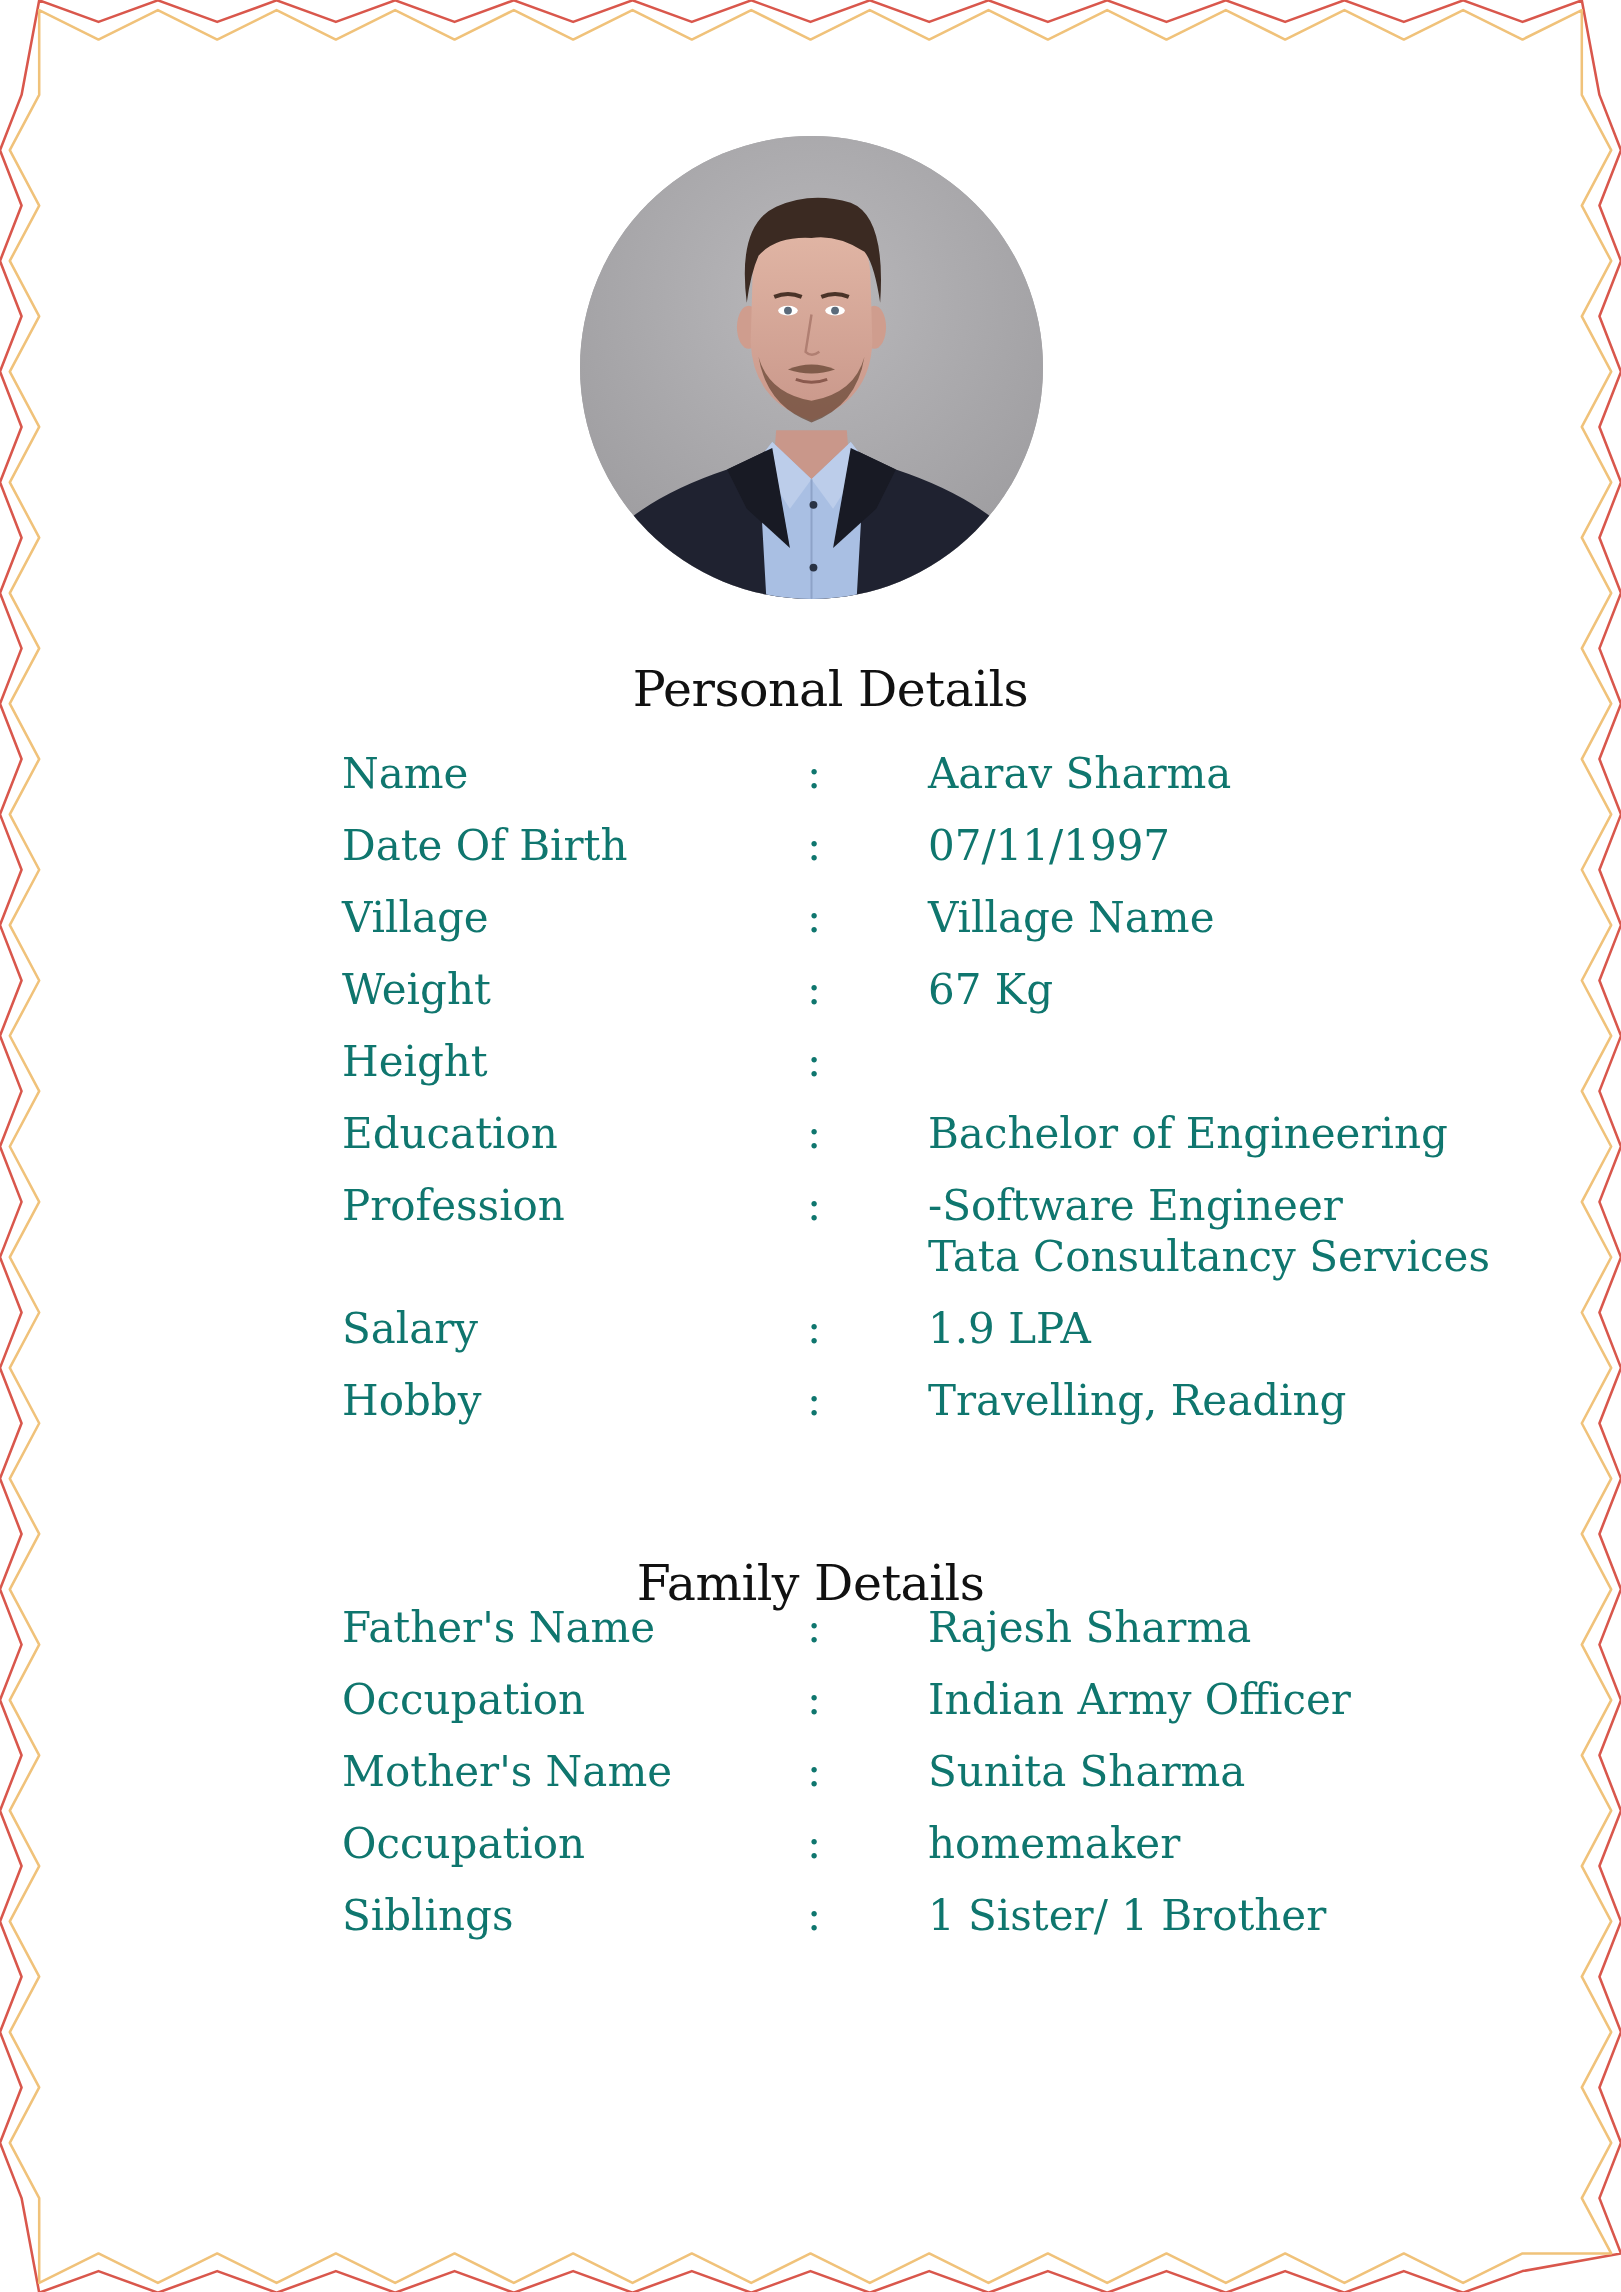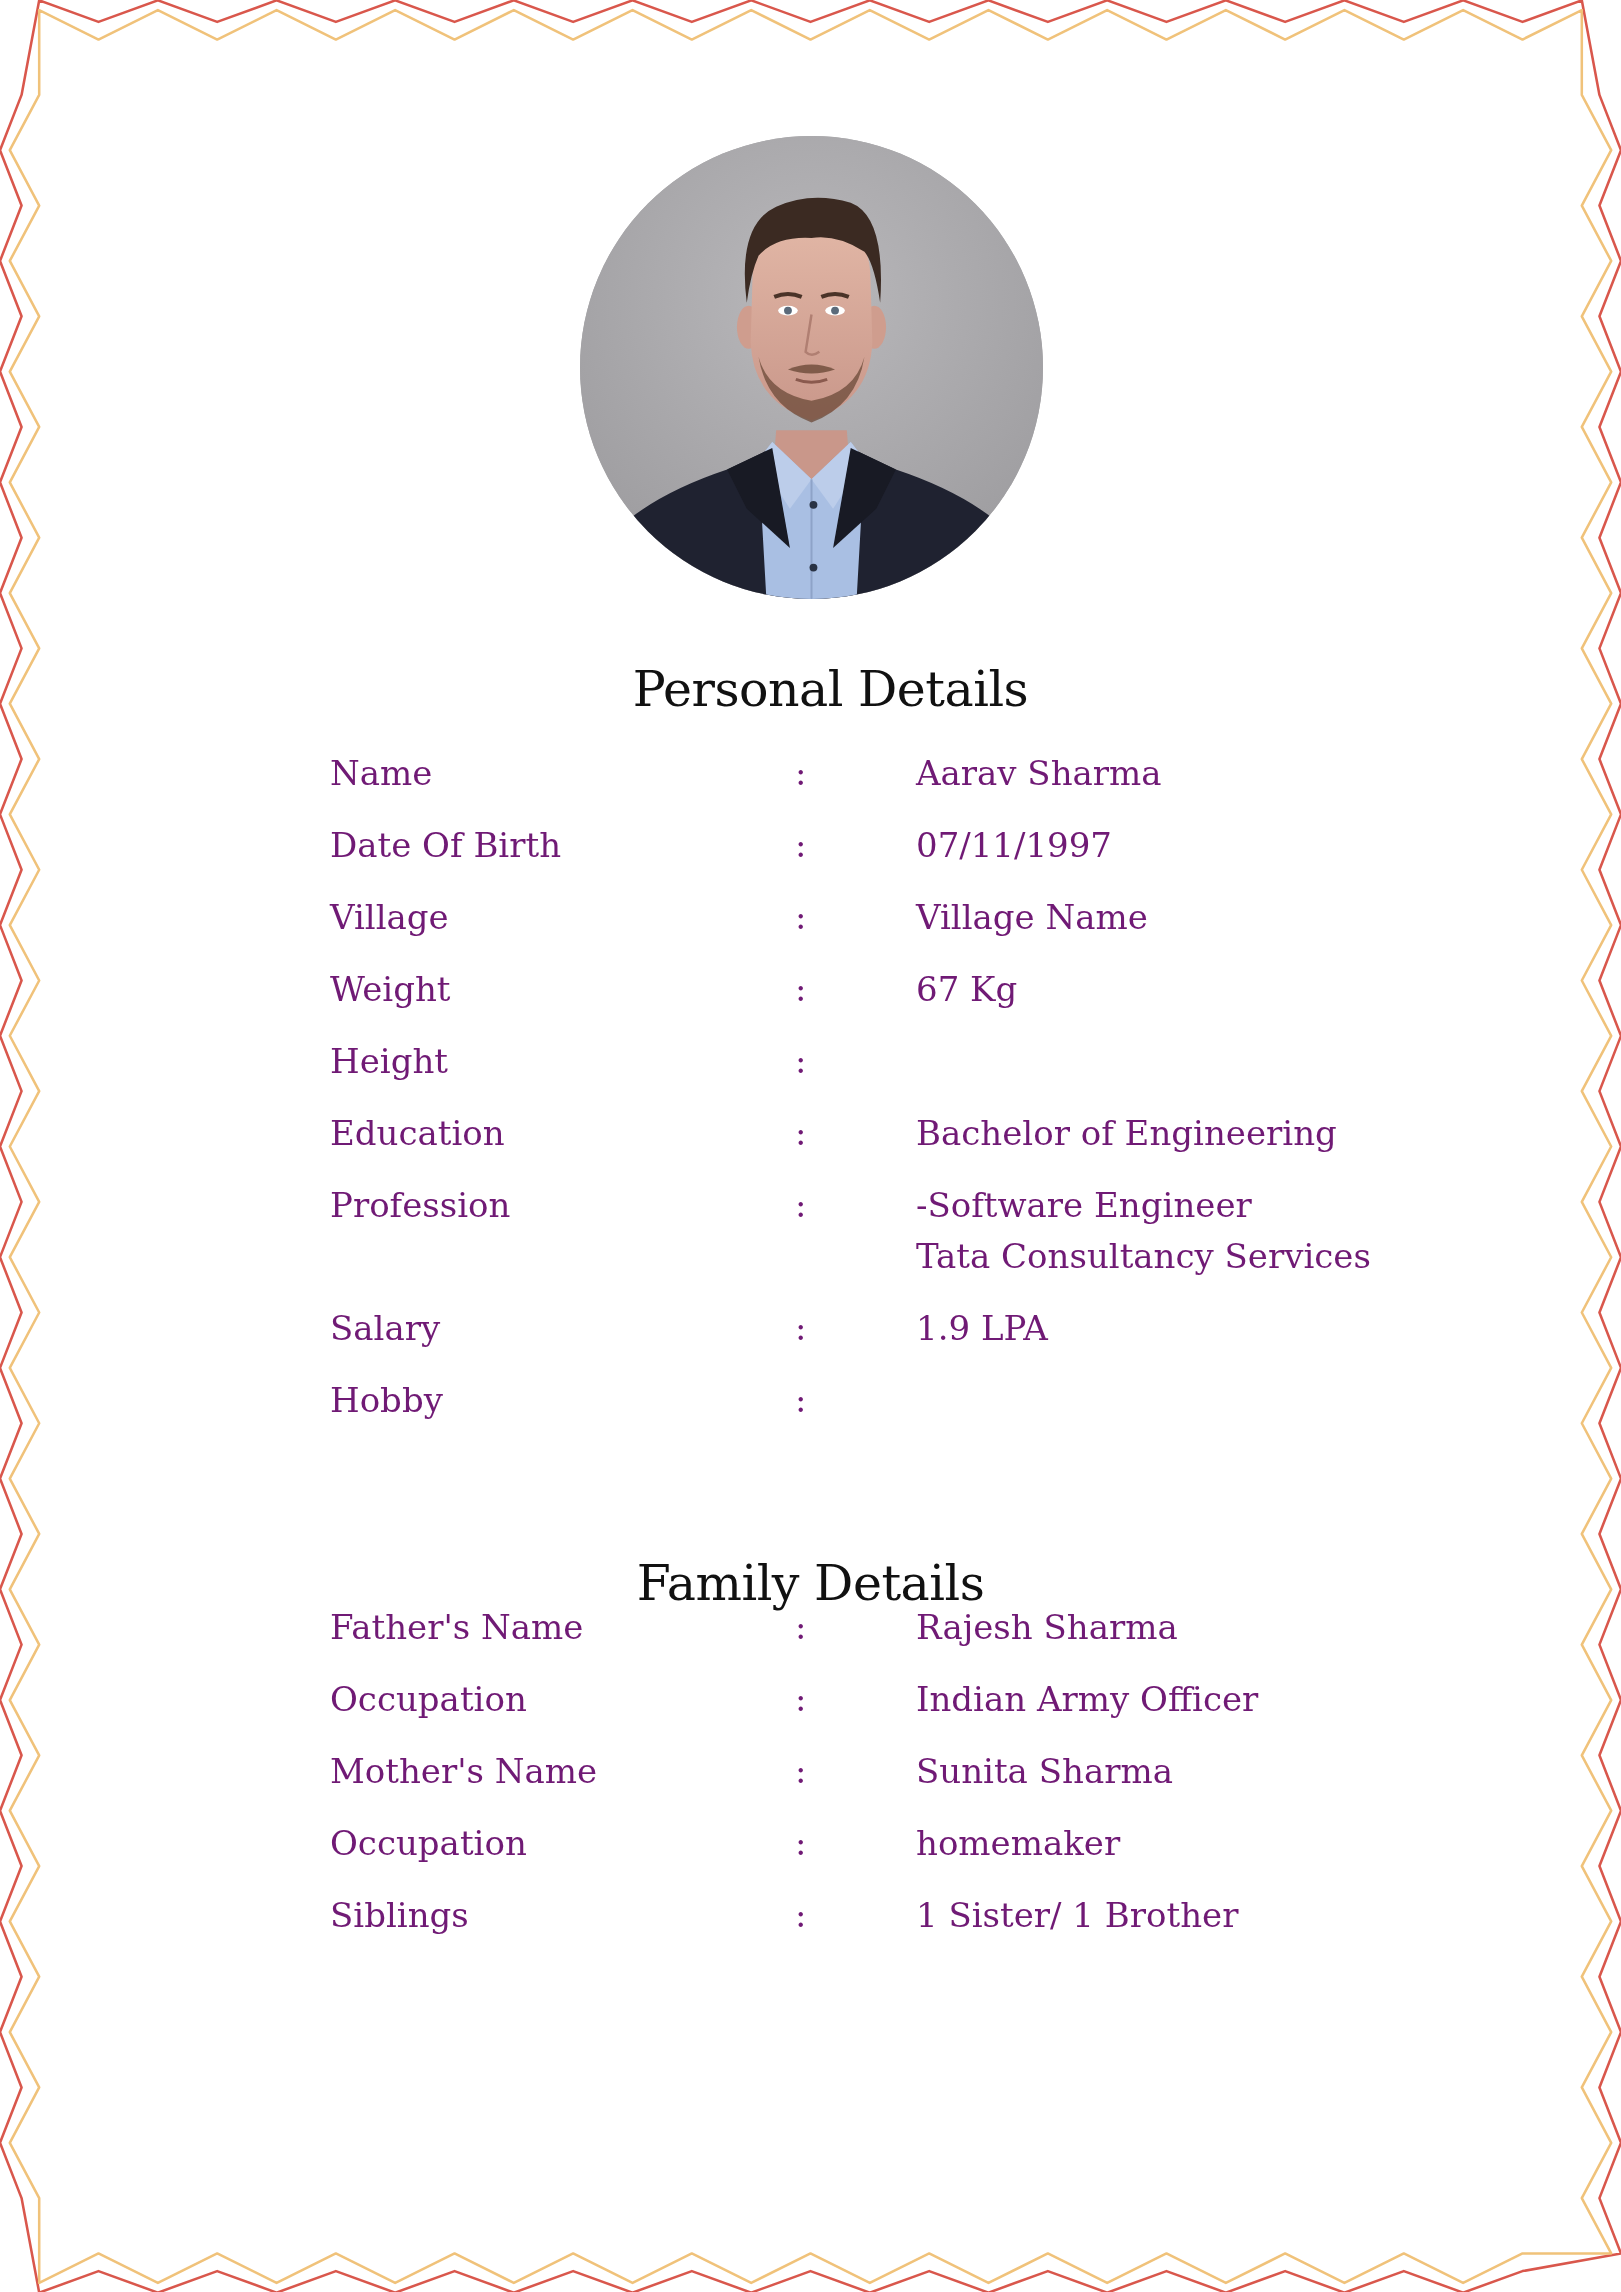--- a/index.html
+++ b/index.html
@@ -8,23 +8,23 @@
   .border-svg { position: absolute; left: 0; top: 0; width: 1621px; height: 2293px; pointer-events: none; }
   .photo { position: absolute; left: 580px; top: 136px; width: 463px; height: 463px; border-radius: 50%; overflow: hidden; background: #a9a8aa; }
   .photo svg { display: block; width: 463px; height: 463px; }
   .section-title {
     position: absolute; left: 0; width: 1621px; text-align: center;
     font-family: "DejaVu Serif", "Liberation Serif", serif;
     font-size: 49px; line-height: 63px; color: #111111; font-weight: normal;
     margin: 0; letter-spacing: -0.5px;
   }
   .details {
-    position: absolute; left: 330px; width: 1078px;
+    position: absolute; left: 342px; width: 1078px;
     font-family: "DejaVu Serif", "Liberation Serif", serif;
-    font-size: 34px; color: #701a75;
+    font-size: 42px; color: #0f766e;
   }
   .row { position: relative; display: flex; align-items: flex-start; margin-bottom: 21px; }
   .row .label { width: 461px; flex: 0 0 461px; line-height: 51px; white-space: nowrap; }
   .row .colon { width: 125px; flex: 0 0 125px; line-height: 51px; padding-left: 3.9px; box-sizing: border-box; }
   .row .value { flex: 1 1 auto; line-height: 51px; max-width: 510px; }
   .row .value span { display: block; white-space: nowrap; }
 </style>
 </head>
 <body>
 
@@ -138,20 +138,23 @@
       <div class="row">
         <div class="label">Salary</div>
         <div class="colon">:</div>
         <div class="value">
           <span>1.9 LPA</span>
         </div>
       </div>
       <div class="row">
         <div class="label">Hobby</div>
         <div class="colon">:</div>
+        <div class="value">
+          <span>Travelling, Reading</span>
+        </div>
       </div>
     </div>
 
   <h2 class="section-title" style="top:1552px;">Family Details</h2>
 
   <div class="details" style="top:1602px;" id="family-list">
       <div class="row">
         <div class="label">Father's Name</div>
         <div class="colon">:</div>
         <div class="value">

